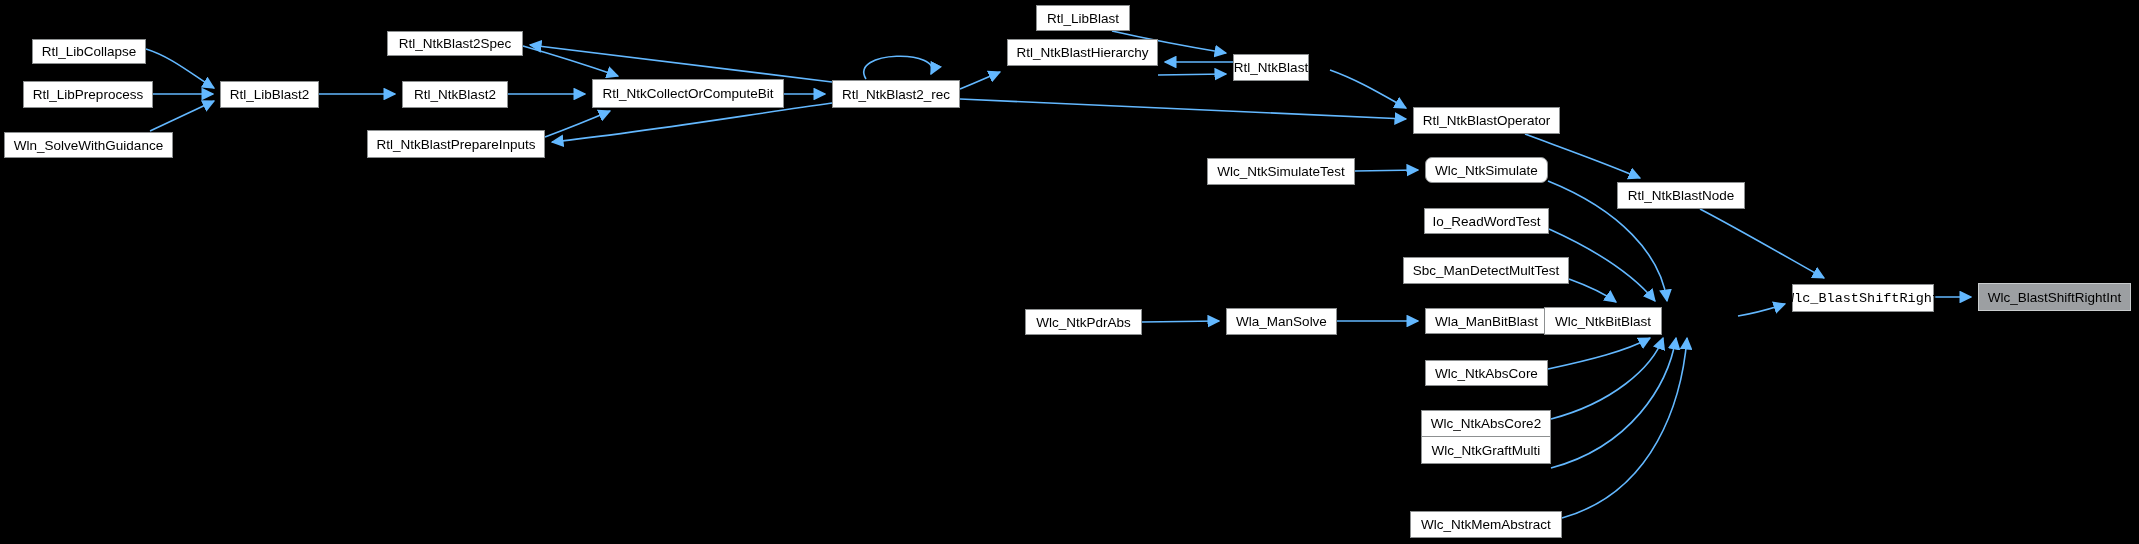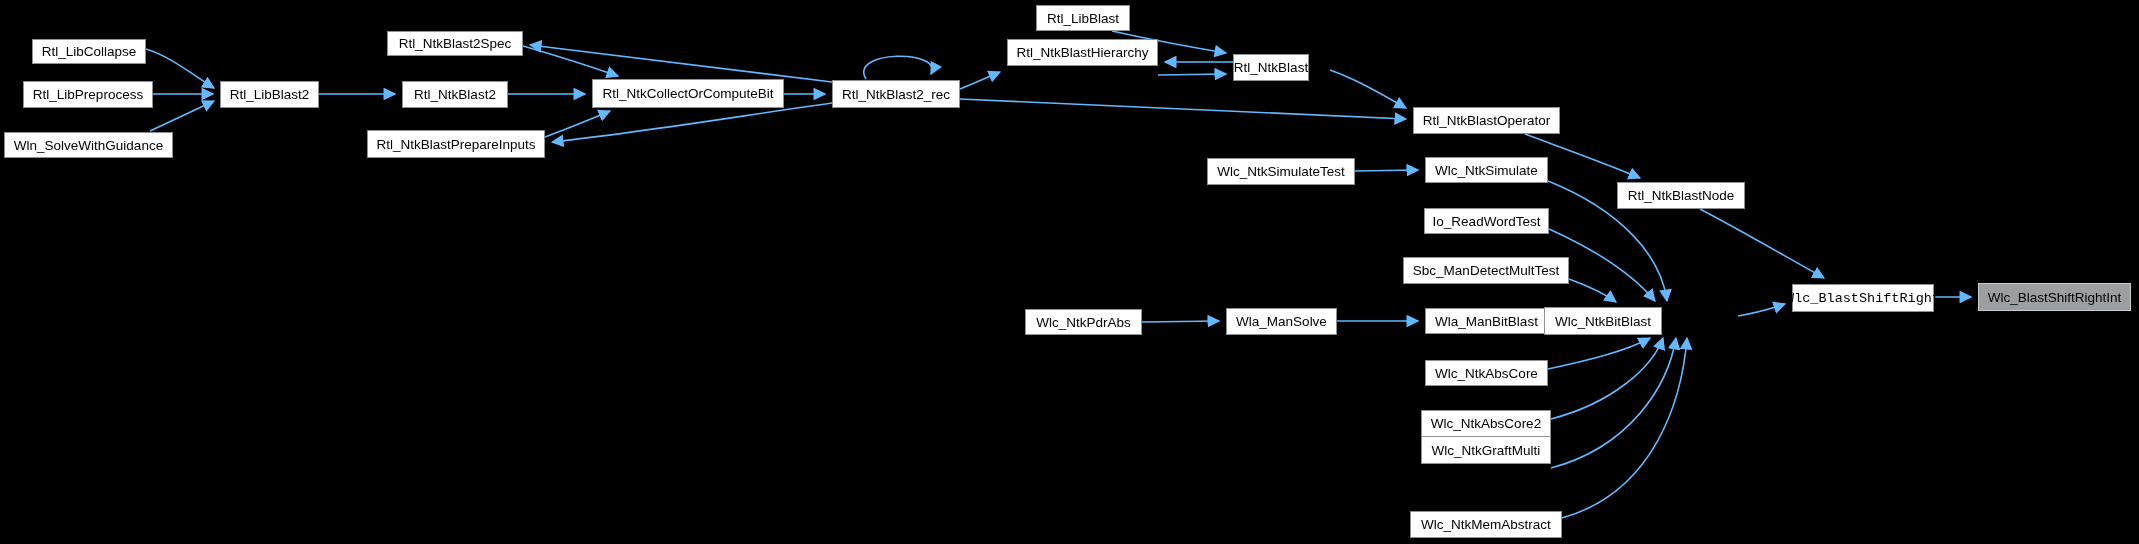--- a/index.html
+++ b/index.html
@@ -131,21 +131,21 @@
       </div>
       <div class="node" style="left: 1233px; top: 54px; width: 76px; height: 27px;">
         <span>Rtl_NtkBlast</span>
       </div>
       <div class="node" style="left: 1413px; top: 107px; width: 147px; height: 27px;">
         <span>Rtl_NtkBlastOperator</span>
       </div>
       <div class="node" style="left: 1207px; top: 158px; width: 148px; height: 27px;">
         <span>Wlc_NtkSimulateTest</span>
       </div>
-      <div class="node" style="left: 1425px; top: 157px; width: 123px; height: 26px;">
+      <div class="node" style="left: 1425px; top: 157px; width: 123px; height: 26px; border-radius: 7px;">
         <span>Wlc_NtkSimulate</span>
       </div>
       <div class="node" style="left: 1424px; top: 208px; width: 125px; height: 26px;">
         <span>Io_ReadWordTest</span>
       </div>
       <div class="node" style="left: 1403px; top: 257px; width: 166px; height: 27px;">
         <span>Sbc_ManDetectMultTest</span>
       </div>
       <div class="node" style="left: 1025px; top: 309px; width: 117px; height: 26px;">
         <span>Wlc_NtkPdrAbs</span>

